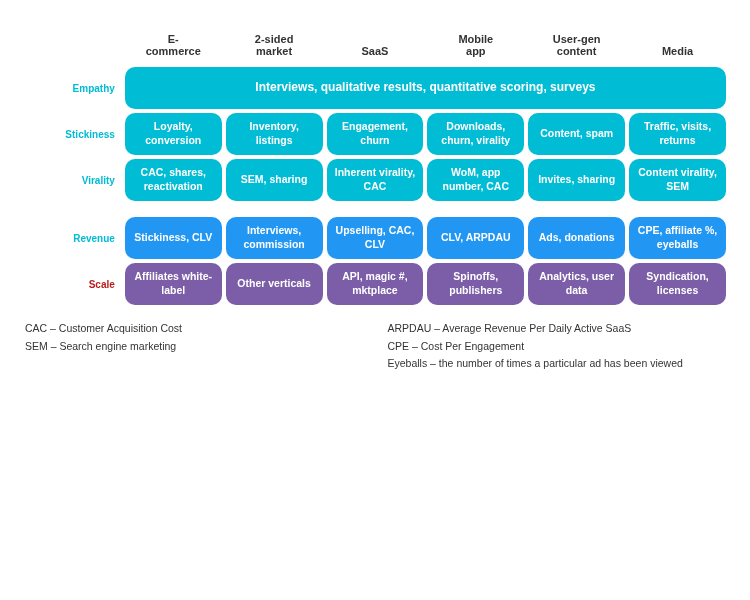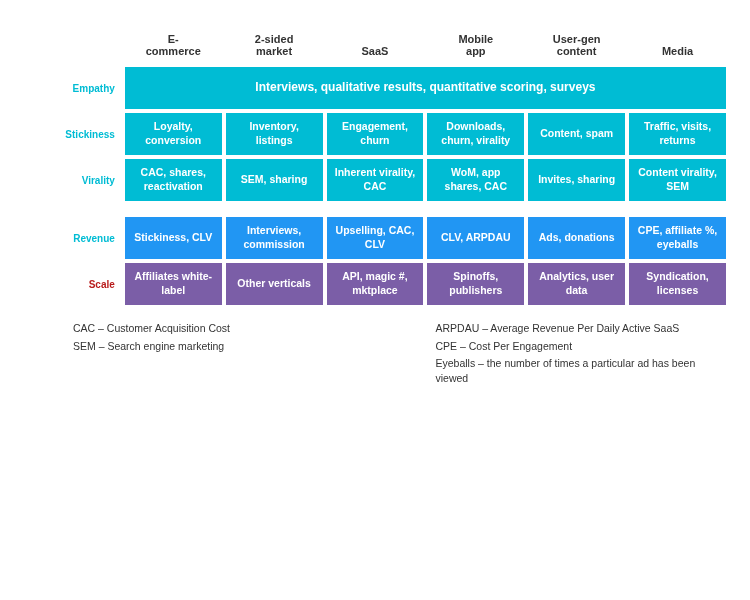--- a/index.html
+++ b/index.html
@@ -48,21 +48,21 @@
     font-size: 10px;
     font-weight: 700;
     text-align: right;
     padding-right: 6px;
     white-space: nowrap;
     width: 75px;
   }
   .full-layout td.row-lbl.cyan { color: #00bcd4; }
   .full-layout td.row-lbl.violet { color: #b91c1c; }
   .full-layout td.data-cell {
-    border-radius: 0;
+    border-radius: 10px;
     padding: 5px 4px;
     font-size: 10.5px;
     font-weight: 600;
     text-align: center;
     color: #fff;
     line-height: 1.3;
     vertical-align: middle;
     height: 42px;
   }
   .full-layout td.data-cell.tc { background: #00bcd4; }
@@ -72,21 +72,21 @@
   .full-layout .gap-row td { height: 8px; }
   .footnotes2 {
     display: grid;
     grid-template-columns: 1fr 1fr;
     gap: 3px 20px;
     margin-top: 12px;
     font-size: 10.5px;
     color: #333;
     padding-left: 5px;
   }
-  .footnotes2 span { display: block; margin-bottom: 3px; line-height: 1.4; margin-left: 48px; }
+  .footnotes2 span { display: block; margin-bottom: 3px; line-height: 1.4; }
 </style>
 
 <div class="full-layout">
   <table>
     <thead>
       <tr>
         <th></th>
         <th>E-<br>commerce</th>
         <th>2-sided<br>market</th>
         <th>SaaS</th>
@@ -107,21 +107,21 @@
           <td class="data-cell tc">Engagement, churn</td>
           <td class="data-cell tc">Downloads, churn, virality</td>
           <td class="data-cell tc">Content, spam</td>
           <td class="data-cell tc">Traffic, visits, returns</td>
         </tr>
         <tr>
           <td class="row-lbl cyan">Virality</td>
           <td class="data-cell tc">CAC, shares, reactivation</td>
           <td class="data-cell tc">SEM, sharing</td>
           <td class="data-cell tc">Inherent virality, CAC</td>
-          <td class="data-cell tc">WoM, app shares, CAC</td>
+          <td class="data-cell tc">WoM, app number, CAC</td>
           <td class="data-cell tc">Invites, sharing</td>
           <td class="data-cell tc">Content virality, SEM</td>
         </tr>
         <tr class="gap-row">
           <td></td>
           <td></td>
           <td></td>
           <td></td>
           <td></td>
           <td></td>

